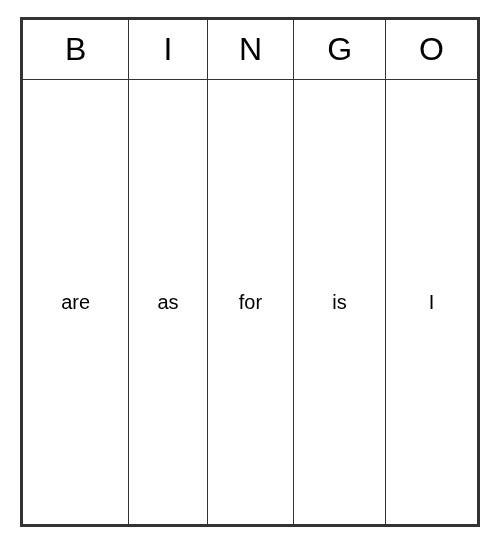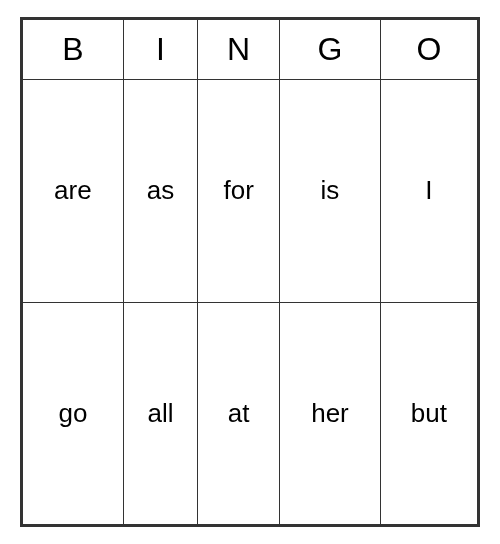--- a/index.html
+++ b/index.html
@@ -28,21 +28,21 @@
       width: 100%;
       height: 100%;
       border-collapse: collapse;
     }
 
     .bingo-table td,
     .bingo-table th {
       border: 1.5px solid #333;
       text-align: center;
       vertical-align: middle;
-      font-size: 26px;
+      font-size: 20px;
       font-weight: normal;
     }
 
     .bingo-table thead th {
       height: 60px;
       font-size: 32px;
       font-weight: normal;
     }
 
     .bingo-table tbody td {
@@ -64,22 +64,15 @@
         </tr>
     </thead>
     <tbody>
     <tr>
           <td>are</td>
           <td>as</td>
           <td>for</td>
           <td>is</td>
           <td>I</td>
         </tr>
-        <tr>
-          <td>go</td>
-          <td>all</td>
-          <td>at</td>
-          <td>her</td>
-          <td>but</td>
-        </tr>
       </tbody>
   </table>
 </div>
 
 </body></html>

